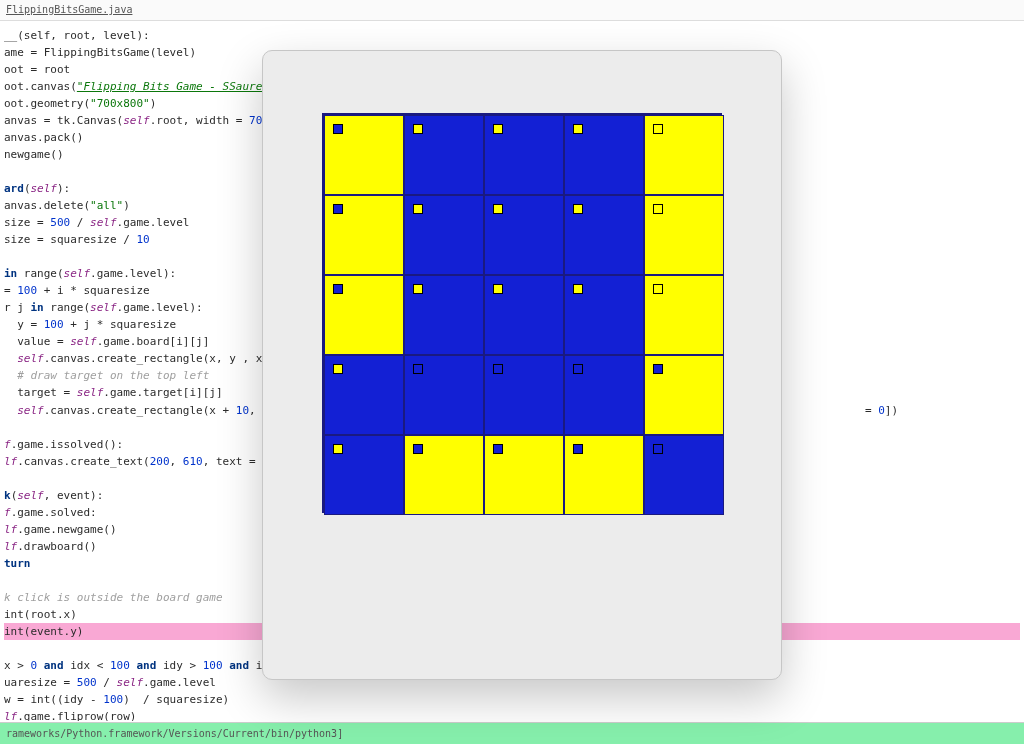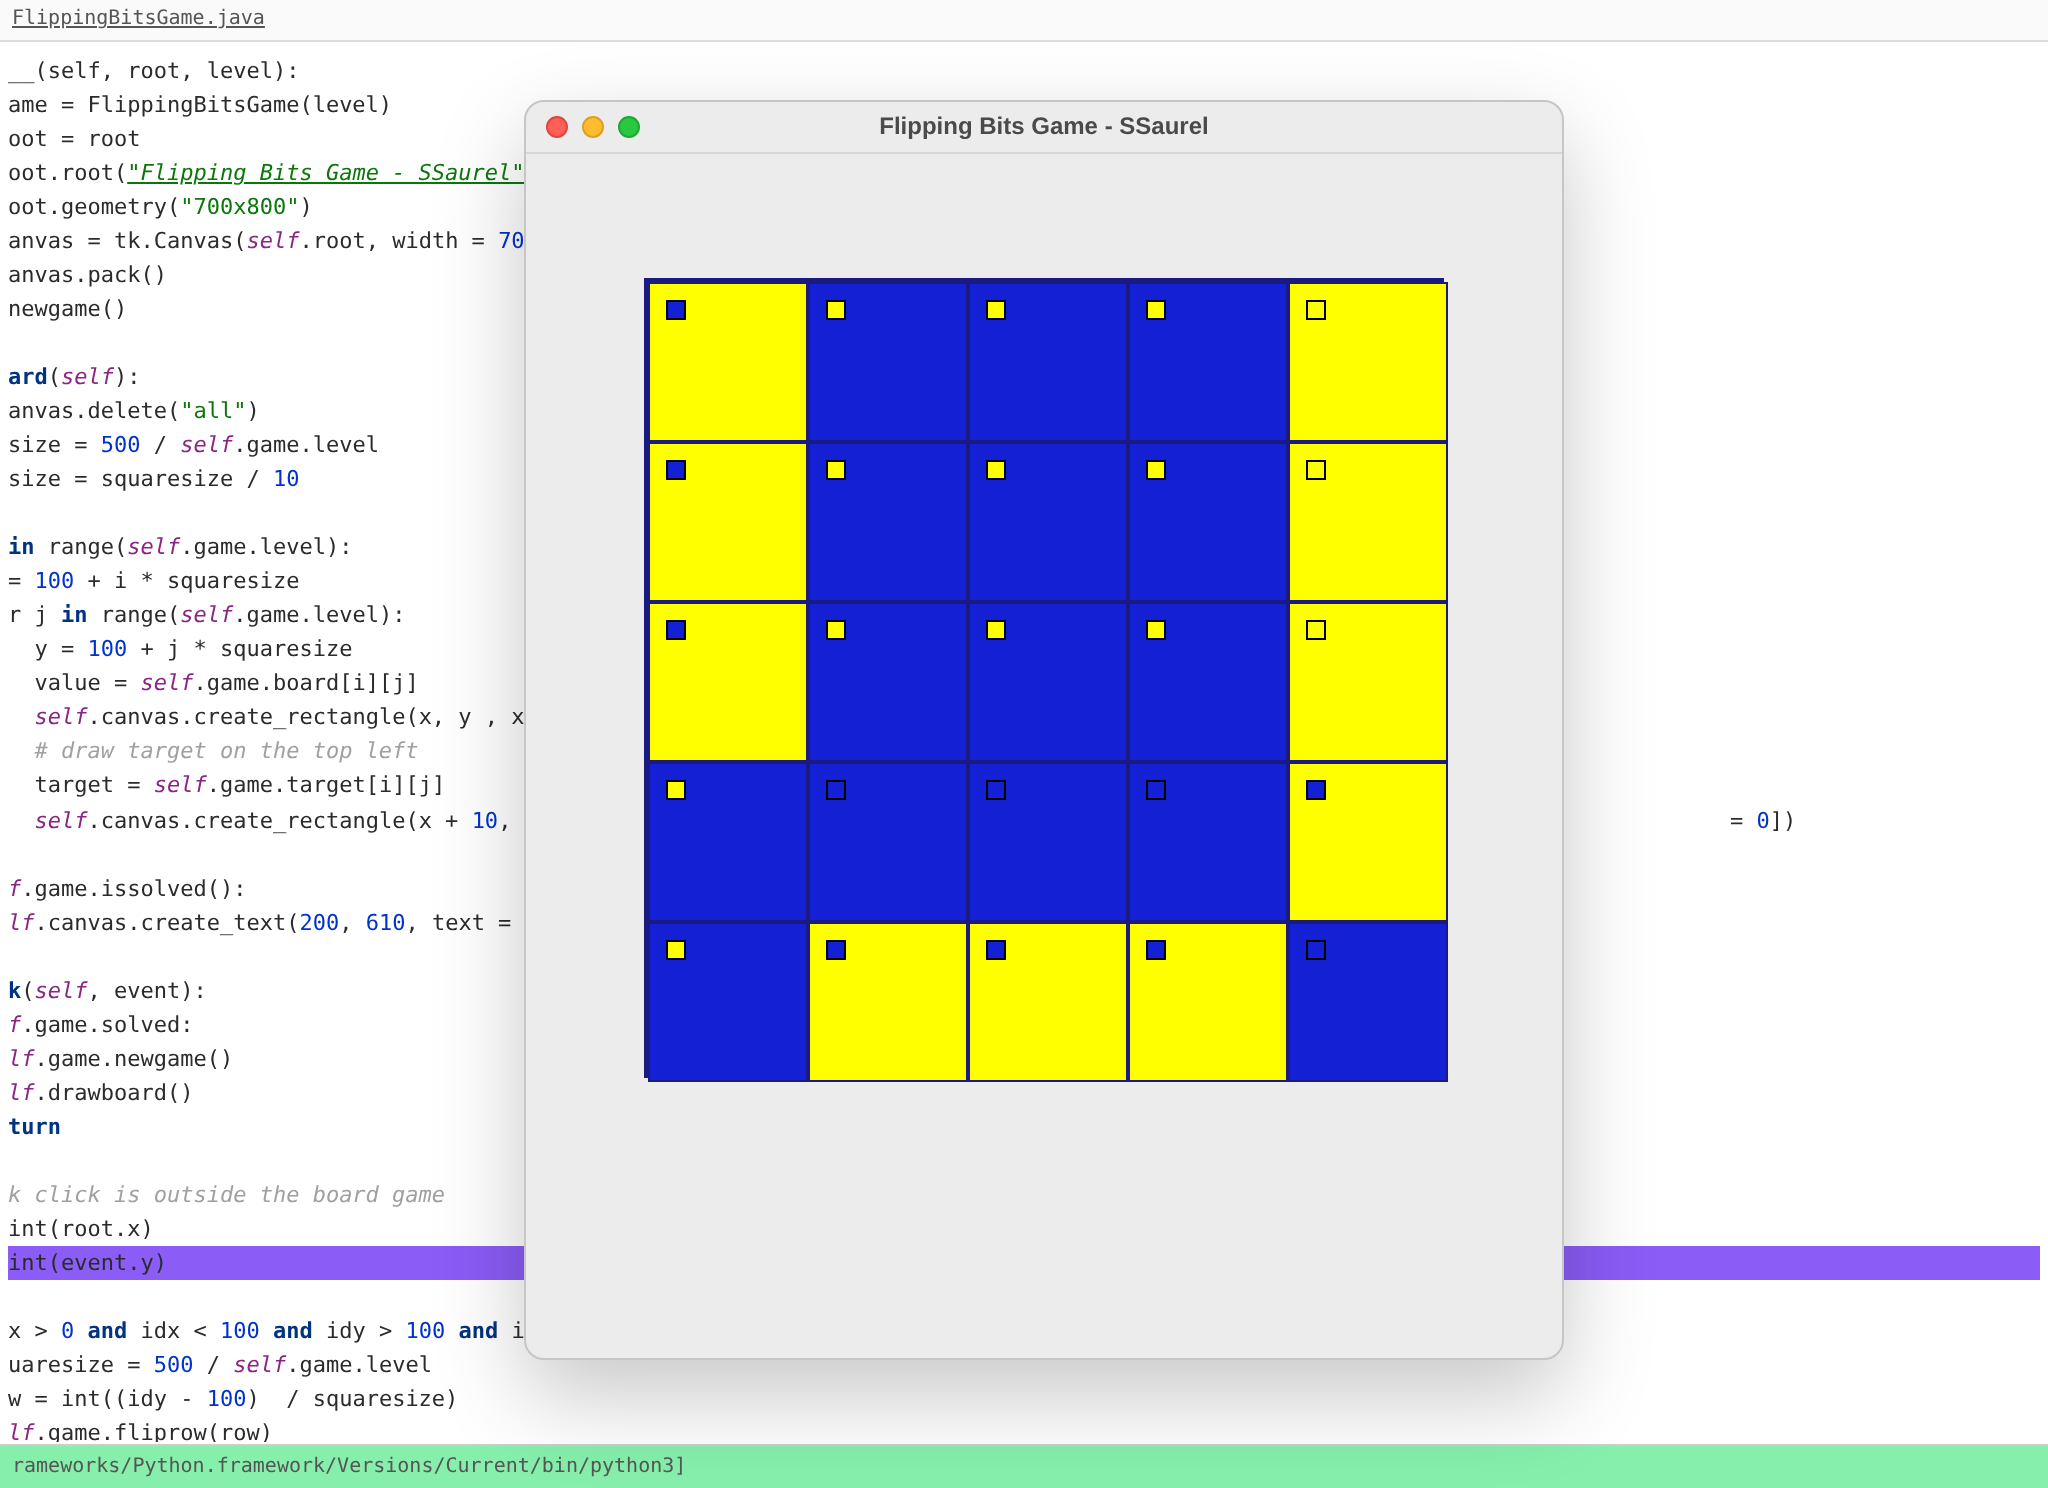--- a/index.html
+++ b/index.html
@@ -28,21 +28,21 @@
     color:#2b2b2b;
     height:700px;
     overflow:hidden;
   }
   .tok-kw { color:#003380; font-weight:bold; }
   .tok-str { color:#0b770b; font-style:italic; text-decoration:underline; }
   .tok-strp { color:#0b770b; }
   .tok-num { color:#0033cc; }
   .tok-self { color:#8a2584; font-style:italic; }
   .tok-cmt { color:#a0a0a0; font-style:italic; }
-  .tok-hl { background:#8b5cf6; display:inline-block; width:100%; }
+  .tok-hl { background:#f9a8d4; display:inline-block; width:100%; }
   .status-bar {
     position:absolute; left:0; right:0; bottom:0;
     border-top:1px solid #ccc;
     font-size:10px; color:#555;
     padding:3px 6px;
     background:#86efac;
   }
   
   .app-window {
     position:absolute;
@@ -96,21 +96,21 @@
   .target-box.t-blue   { background:#1320d4;}
 </style>
 </head>
 <body>
 
 <div class="editor-tab">FlippingBitsGame.java</div>
 
 <div class="code-area"><span><span>__(self, root, level):</span></span>
 <span>ame = FlippingBitsGame(level)</span>
 <span>oot = root</span>
-<span><span>oot.root(</span><span class="tok-str">"Flipping Bits Game - SSaurel"</span></span>
+<span><span>oot.canvas(</span><span class="tok-str">"Flipping Bits Game - SSaurel"</span></span>
 <span><span>oot.geometry(</span><span class="tok-strp">"700x800"</span><span>)</span></span>
 <span><span>anvas = tk.Canvas(</span><span class="tok-self">self</span><span>.root, width = </span><span class="tok-num">700</span></span>
 <span>anvas.pack()</span>
 <span>newgame()</span>
 
 <span><span class="tok-kw">ard</span>(<span class="tok-self">self</span>):</span>
 <span><span>anvas.delete(</span><span class="tok-strp">"all"</span><span>)</span></span>
 <span>size = <span class="tok-num">500</span> / <span class="tok-self">self</span>.game.level</span>
 <span>size = squaresize / <span class="tok-num">10</span></span>
 
@@ -151,28 +151,20 @@
 
 
 
 
 
 </div>
 
 <div class="status-bar">rameworks/Python.framework/Versions/Current/bin/python3]</div>
 
 <div class="app-window">
-  <div class="title-bar">
-    <div class="traffic">
-      <div class="dot r"></div>
-      <div class="dot y"></div>
-      <div class="dot g"></div>
-    </div>
-    <div class="title-text">Flipping Bits Game - SSaurel</div>
-  </div>
   <div class="canvas-wrap">
     <div class="board" id="board">
         <div class="cell yellow" style="left: 0px; top: 0px; width: 80px; height: 80px;">
           <div class="target-box t-blue"></div>
         </div>
         <div class="cell blue" style="left: 80px; top: 0px; width: 80px; height: 80px;">
           <div class="target-box t-yellow"></div>
         </div>
         <div class="cell blue" style="left: 160px; top: 0px; width: 80px; height: 80px;">
           <div class="target-box t-yellow"></div>

